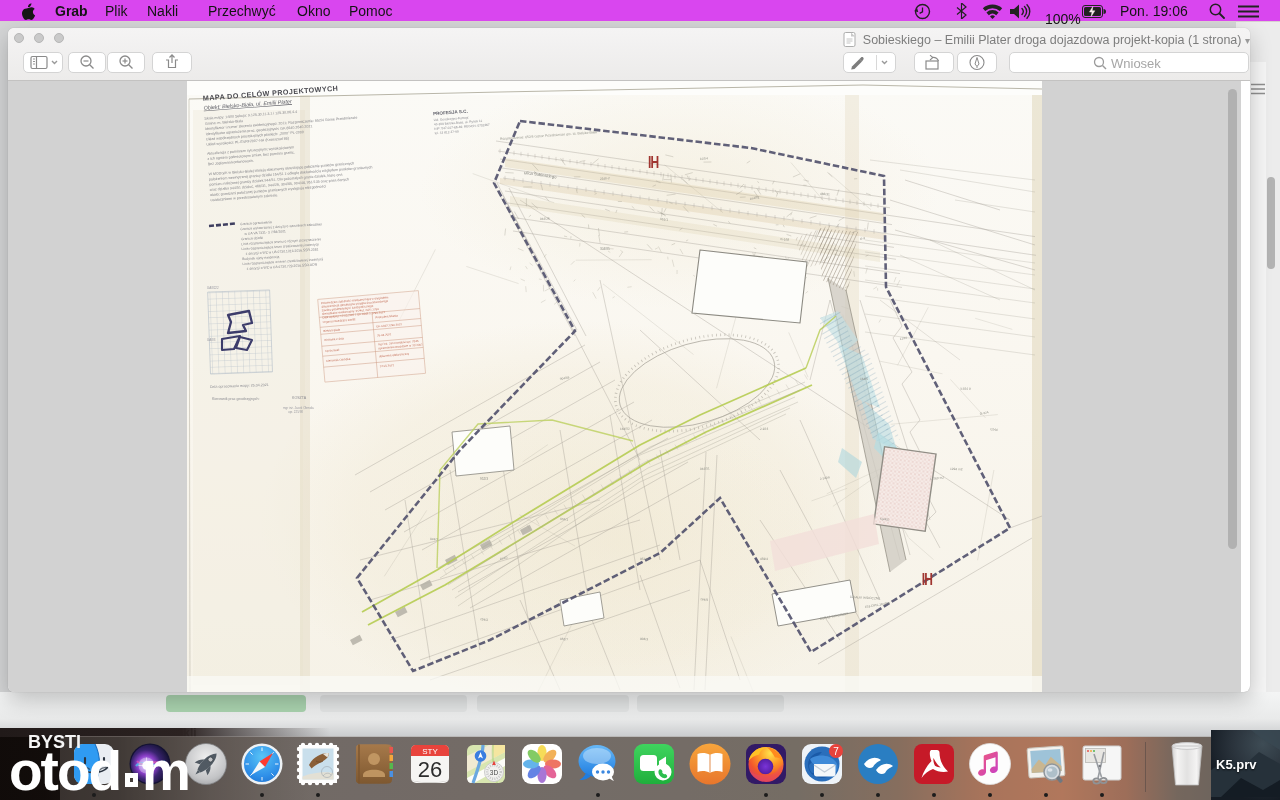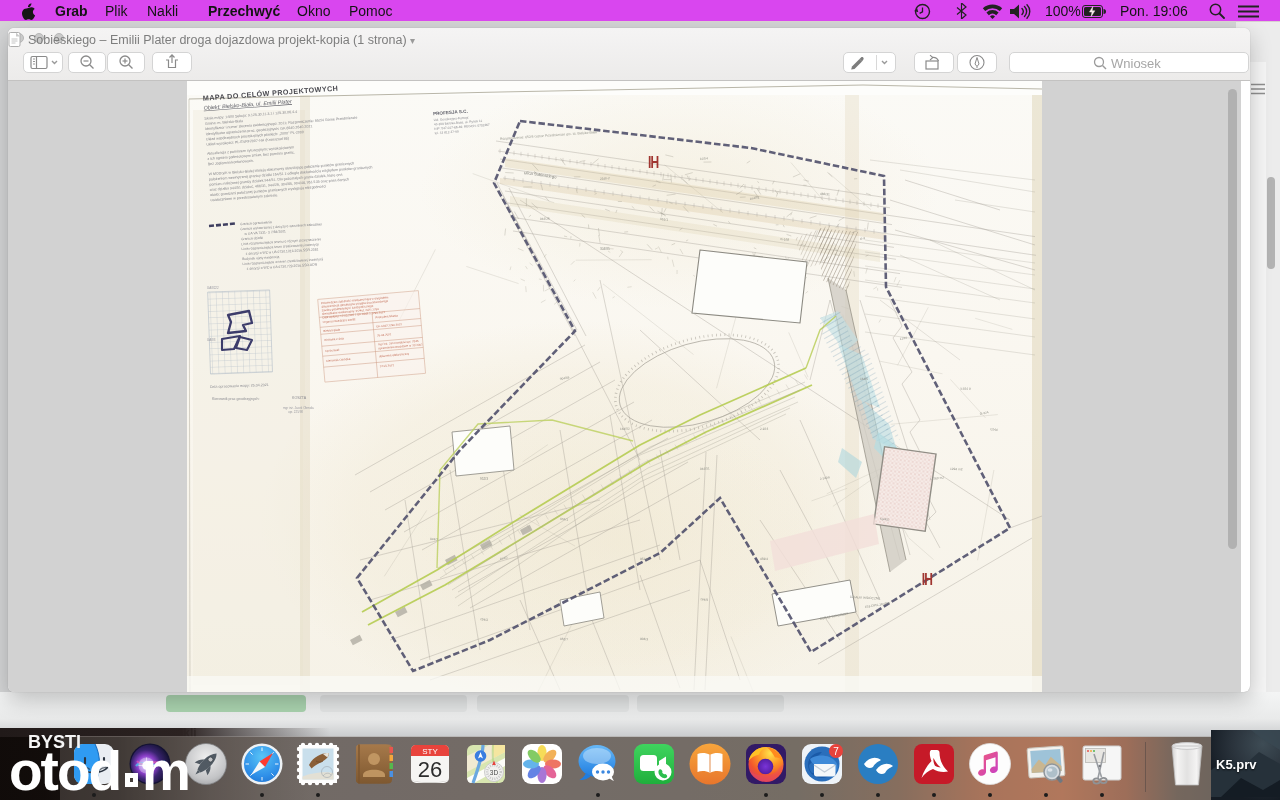--- a/index.html
+++ b/index.html
@@ -12,21 +12,21 @@
 #browser{left:0;top:22px;width:1280px;height:715px;background:#d4d5d6;}
 #bstrip{left:0;top:670px;width:1280px;height:45px;background:linear-gradient(#f4f5f5,#e9eaea 60%,#c9cbcd);}
 .pill{position:absolute;top:3px;height:17px;border-radius:4px;background:#e2e4e4;}
 
 #win{left:8px;top:28px;width:1242px;height:664px;background:#fff;border-radius:6px;
  box-shadow:0 8px 22px rgba(0,0,0,.22),0 0 1px rgba(0,0,0,.3);}
 #titlebar{left:0;top:0;width:1242px;height:53px;background:linear-gradient(#f5f4f4,#ecebea);
  border-bottom:1px solid #c3c2c1;border-radius:6px 6px 0 0;z-index:4;}
 .tl{position:absolute;top:5px;width:10px;height:10px;border-radius:50%;background:#cacaca;border:1px solid #b6b6b6;}
 .tbtn{position:absolute;top:24px;height:21px;background:#fff;border:1px solid #d4d4d4;border-radius:5px;}
-#wtitle{left:0;top:4px;width:1242px;height:16px;text-align:left;font-size:12.5px;color:#7d7d7d;}
+#wtitle{left:0;top:4px;width:1242px;height:16px;text-align:right;font-size:12.5px;color:#7d7d7d;}
 #content{left:0;top:53px;width:1233px;height:611px;background:#d2d2d2;overflow:hidden;border-radius:0 0 0 6px;}
 #page{left:179px;top:0px;width:855px;height:611px;background:#fcfbf8;}
 #vscroll{left:1220px;top:8px;width:9px;height:460px;background:#ababab;border-radius:5px;opacity:.85;}
 
 #menubar{left:0;top:0;width:1280px;height:22px;background:#d946ef;border-bottom:1px solid #d8cfcf;
  font-size:14px;color:#141414;}
 #menubar .mi{position:absolute;top:3px;}
 #dockpanel{left:60px;top:736px;width:1154px;height:64px;background:rgba(125,117,113,.35);border-top:1px solid rgba(255,255,255,.14);}
 .dicon{position:absolute;top:742px;width:44px;height:44px;}
 .dot{position:absolute;top:793px;width:4px;height:4px;border-radius:50%;background:#1c1c1c;}
@@ -647,41 +647,41 @@
 
 <div id="menubar" class="abs">
  <svg class="abs" style="left:22px;top:3px" width="14" height="17" viewBox="0 0 14 17">
   <path fill="#161616" d="M9.4 0.2 C9.5 1.2 9.1 2.2 8.5 2.9 C7.9 3.7 6.9 4.2 6.0 4.1 C5.9 3.1 6.4 2.1 7.0 1.5 C7.6 0.8 8.7 0.3 9.4 0.2 Z"></path>
   <path fill="#161616" d="M6.9 4.8 C7.8 4.8 8.7 4.2 9.8 4.3 C11.0 4.4 12.0 4.9 12.7 5.9 C11.6 6.6 10.9 7.7 10.9 9.1 C10.9 10.6 11.8 11.9 13.1 12.4 C12.8 13.3 12.4 14.1 11.8 15.0 C11.1 16.0 10.3 17.0 9.2 17.0 C8.2 17.0 7.8 16.3 6.6 16.3 C5.4 16.3 5.0 17.0 4.0 17.0 C2.9 17.0 2.1 16.0 1.4 15.0 C0.0 13.0 -0.6 10.0 0.7 7.8 C1.5 6.5 2.8 5.6 4.1 5.6 C5.1 5.6 5.9 4.8 6.9 4.8 Z"></path>
  </svg>
 
  <span class="mi" style="left:55px;font-weight:bold;">Grab</span>
  <span class="mi" style="left:105px;">Plik</span>
  <span class="mi" style="left:147px;">Nakli</span>
- <span class="mi" style="left:208px;font-weight:bold;">Przechwyć</span>
+ <span class="mi" style="left:208px;">Przechwyć</span>
  <span class="mi" style="left:297px;">Okno</span>
  <span class="mi" style="left:349px;">Pomoc</span>
  <svg class="abs" style="left:914px;top:3px" width="17" height="17" viewBox="0 0 17 17">
   <circle cx="8.5" cy="8.5" r="7" fill="none" stroke="#222" stroke-width="1.4"></circle>
   <path d="M8.5 4.4 L8.5 8.8 L5.6 10.4" fill="none" stroke="#222" stroke-width="1.3"></path>
   <path d="M0.2 8 L3.2 5.2 L4.3 9.2 Z" fill="#222"></path>
  </svg>
  <svg class="abs" style="left:956px;top:3px" width="11" height="16" viewBox="0 0 11 16">
   <path d="M5.5 0 L5.5 16 M5.5 0 L10 4 L1 11.5 M5.5 16 L10 12 L1 4.5" fill="none" stroke="#222" stroke-width="1.2"></path>
  </svg>
  <svg class="abs" style="left:982px;top:4px" width="21" height="15" viewBox="0 0 21 15">
   <path d="M0.8 4.2 A14.5 14.5 0 0 1 20.2 4.2 L17.8 7.0 A10.8 10.8 0 0 0 3.2 7.0 Z" fill="#222"></path>
   <path d="M4.4 8.4 A9 9 0 0 1 16.6 8.4 L14.2 11.2 A5.6 5.6 0 0 0 6.8 11.2 Z" fill="#222"></path>
   <path d="M8.0 12.4 A3.6 3.6 0 0 1 13.0 12.4 L10.5 15 Z" fill="#222"></path>
  </svg>
  <svg class="abs" style="left:1010px;top:4px" width="24" height="15" viewBox="0 0 24 15">
   <path d="M0 5 L4 5 L9 0.5 L9 14.5 L4 10 L0 10 Z" fill="#222"></path>
   <path d="M12 4.5 A4.5 4.5 0 0 1 12 10.5 M14.5 2.5 A7 7 0 0 1 14.5 12.5 M17 0.8 A9.5 9.5 0 0 1 17 14.2" fill="none" stroke="#222" stroke-width="1.4" stroke-linecap="round"></path>
  </svg>
- <span class="mi" style="left:1045px;">100%</span>
+ <span class="mi" style="left:1045px;margin-top:8px;">100%</span>
  <svg class="abs" style="left:1082px;top:5px" width="24" height="13" viewBox="0 0 24 13">
   <rect x="0.5" y="0.5" width="20" height="12" rx="2.5" fill="none" stroke="#222" stroke-width="1"></rect>
   <rect x="2" y="2" width="17" height="9" rx="1.5" fill="#222"></rect>
   <path d="M21.5 4 L21.5 9 A2.5 2.5 0 0 0 21.5 4 Z" fill="#222"></path>
   <path d="M10.8 1.5 L7.5 7 L10 7 L9.2 11.5 L12.8 5.8 L10.2 5.8 Z" fill="#f7eeed" stroke="#f7eeed" stroke-width=".5"></path>
  </svg>
  <span class="mi" style="left:1120px;">Pon.&nbsp;19:06</span>
  <svg class="abs" style="left:1209px;top:3px" width="16" height="16" viewBox="0 0 16 16">
   <circle cx="6.5" cy="6.5" r="5.2" fill="none" stroke="#222" stroke-width="1.5"></circle>
   <path d="M10.5 10.5 L15 15" stroke="#222" stroke-width="1.8" stroke-linecap="round"></path>

